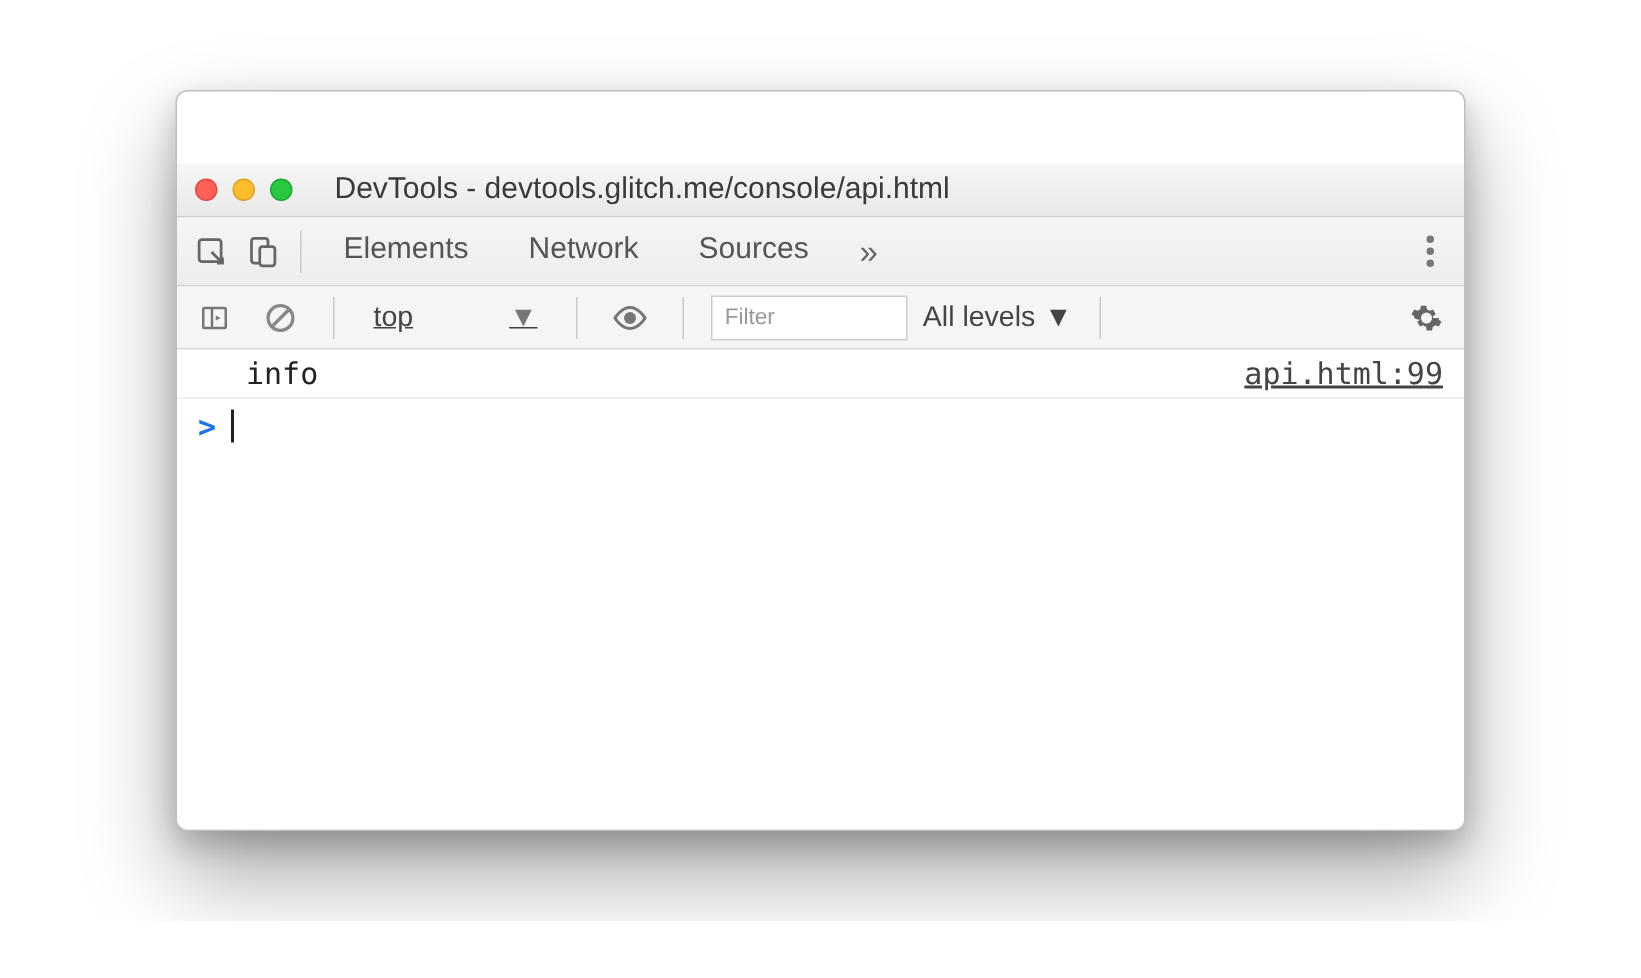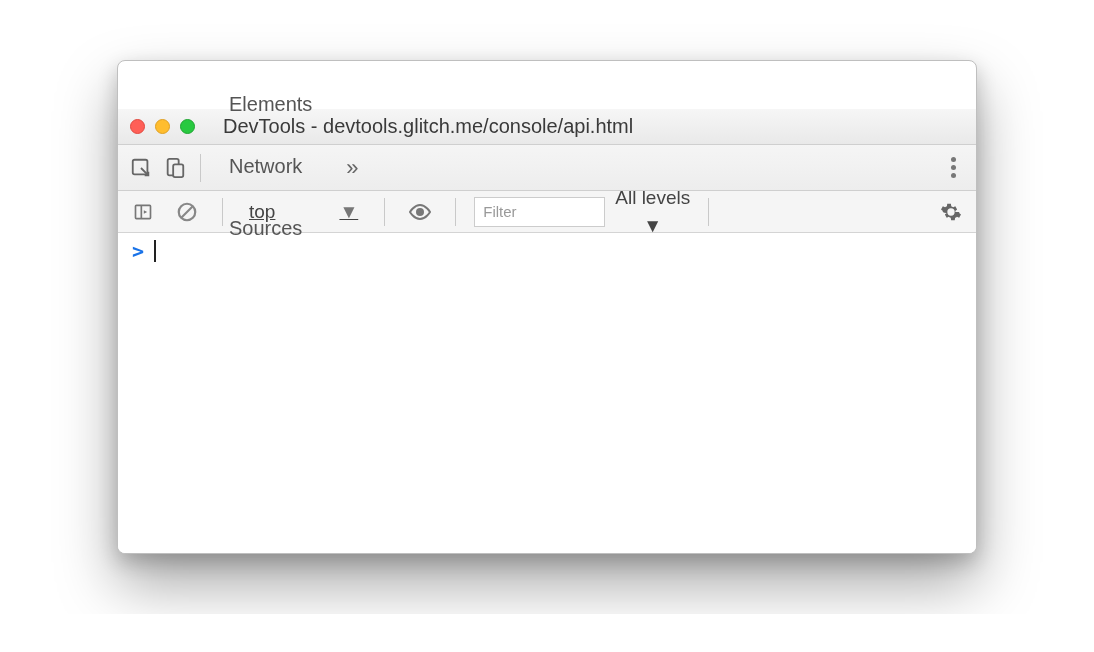--- a/index.html
+++ b/index.html
@@ -44,21 +44,21 @@
     display:flex;
     align-items:center;
     padding:0 6px;
   }
   .tool-icon {
     width:34px; height:34px;
     display:flex; align-items:center; justify-content:center;
     color:#5f5f5f;
   }
   .vdiv { width:1px; height:28px; background:#c9c9c9; margin:0 8px; }
-  .tabs { display:flex; gap:16px;flex-direction:column; }
+  .tabs { display:flex; gap:0; }
   .tab {
     padding:0 20px;
     height:46px;
     display:flex; align-items:center;
     color:#555; font-size:20px;
     cursor:pointer;
     border-bottom:3px solid transparent;
   }
   .tab.active { color:#1a1a1a; border-bottom-color:#1a73e8; }
   .overflow { margin-left:4px; color:#666; font-size:22px; width:32px; text-align:center;}
@@ -86,21 +86,21 @@
   .filter-input {
     border:1px solid #ccc;
     background:#fff;
     height:30px;
     padding:0 8px;
     font-size:15px;
     color:#333;
     width:131px;
   }
   .filter-input::placeholder { color:#999; }
-  .levels { display:flex; align-items:center; gap:6px; color:#444; white-space:nowrap;flex-direction:column;}
+  .levels { display:flex; align-items:center; gap:6px; color:#444; white-space:nowrap;}
   .gear { margin-left:auto; color:#666; }
   
   .console-body { background:#fff; min-height:320px; font-family: Menlo, Consolas, monospace; font-size:20px; }
   .log-row {
     display:flex; align-items:center;
     padding:4px 14px 4px 46px;
     border-bottom:1px solid #ececec;
     color:#222;
   }
   .log-msg { flex:1; }
@@ -191,19 +191,23 @@
     </div>
     <div class="vdiv"></div>
     <div class="tool-icon gear">
       <svg width="22" height="22" viewBox="0 0 24 24" fill="#666">
         <path d="M12 8a4 4 0 100 8 4 4 0 000-8zm9 4a7 7 0 01-.1 1.2l2 1.6-2 3.4-2.4-1a7 7 0 01-2 1.2l-.4 2.6h-4l-.4-2.6a7 7 0 01-2-1.2l-2.4 1-2-3.4 2-1.6A7 7 0 013 12a7 7 0 01.1-1.2l-2-1.6 2-3.4 2.4 1a7 7 0 012-1.2L7.9 3h4l.4 2.6a7 7 0 012 1.2l2.4-1 2 3.4-2 1.6c.1.4.1.8.1 1.2z"></path>
       </svg>
     </div>
   </div>
 
   <div class="console-body">
+    <div class="log-row">
+      <span class="log-msg">info</span>
+      <span class="log-src">api.html:99</span>
+    </div>
     <div class="prompt-row">
       <span class="prompt-caret">&gt;</span>
       <span class="cursor"></span>
     </div>
   </div>
 
 </div>
 
 </body></html>

